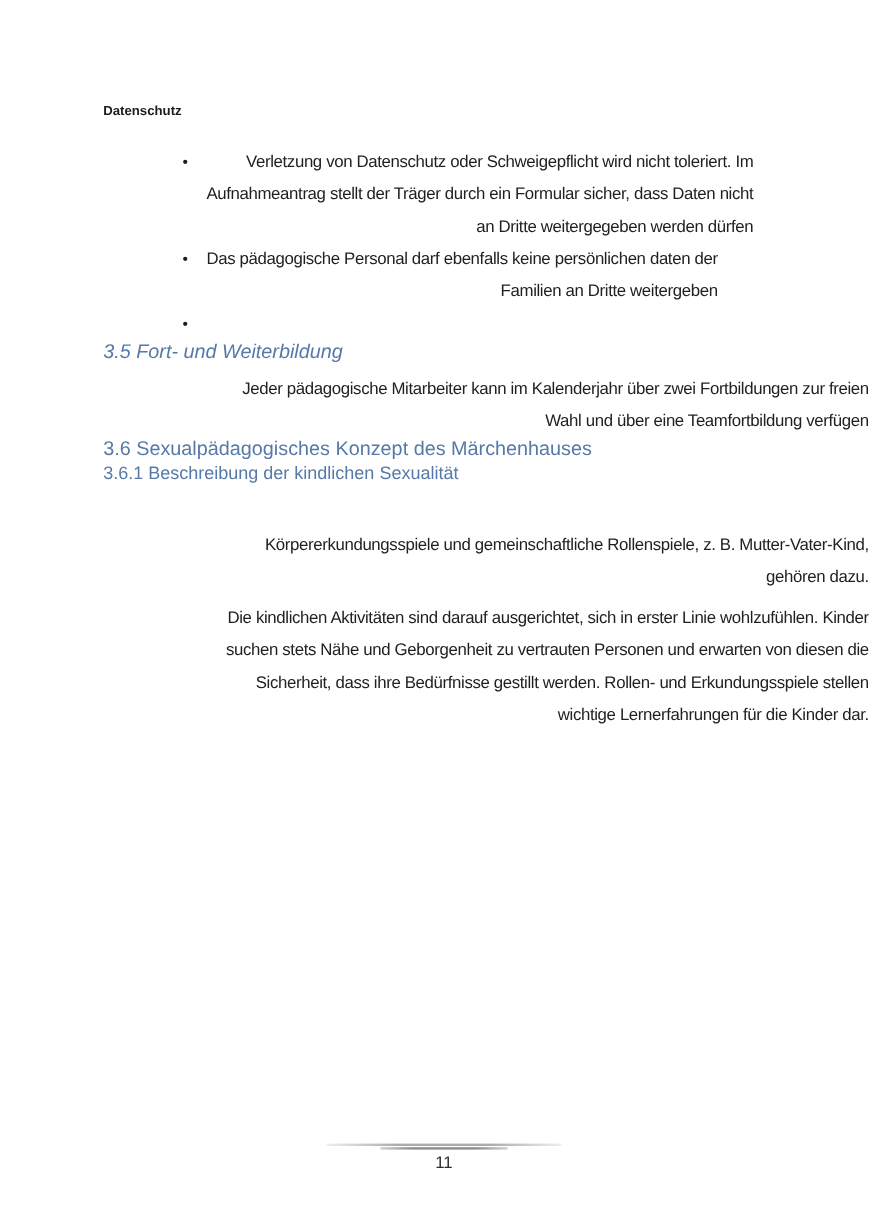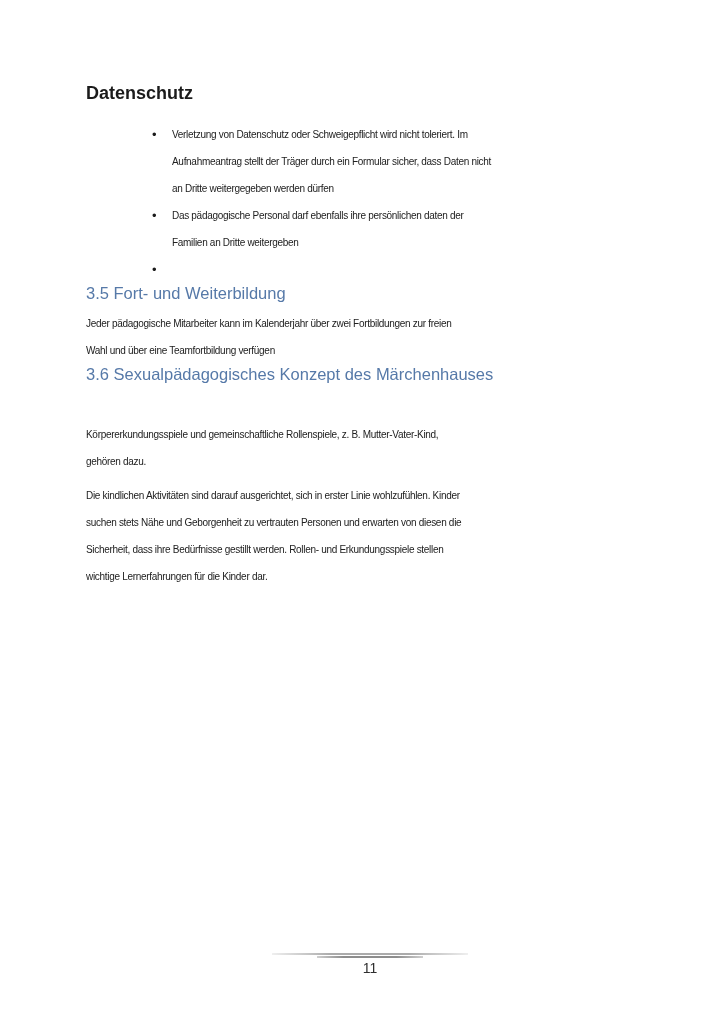--- a/index.html
+++ b/index.html
@@ -17,21 +17,21 @@
     position: relative;
     width: 724px;
     height: 1024px;
     background: #ffffff;
     overflow: hidden;
   }
   .content {
     padding: 84px 0 0 86px;
   }
   .doc-title {
-    font-size: 18px;
+    font-size: 11px;
     line-height: 18px;
     font-weight: 700;
     color: #1b1b1b;
     margin: 0 0 19px 0;
   }
   ul.bullet-list {
     list-style: none;
     margin: 0;
     padding: 0 0 0 66px;
   }
@@ -41,43 +41,44 @@
   }
   .bullet-glyph {
     flex: none;
     width: 20px;
     font-size: 13px;
     line-height: 27px;
     color: #1b1b1b;
   }
   .bullet-text,
   .body-par {
-    font-size: 10px;
+    font-size: 14px;
     line-height: 27px;
     letter-spacing: -0.3px;
     white-space: pre;
     color: #212121;
+    text-align: right;
   }
   h2.section-heading {
     font-size: 16.5px;
     line-height: 21px;
     font-weight: 400;
     color: var(--heading-color, #5679a8);
     margin: 0;
   }
   h3.subsection-heading {
     font-size: 15px;
     line-height: 19px;
     font-weight: 400;
     color: var(--heading-color, #5679a8);
     margin: 0;
   }
   .body-par { margin: 0; }
 
-  .mt-s35   { margin-top: 48px; }
+  .mt-s35   { margin-top: 48px; font-style: italic; }
   .mt-p35   { margin-top: 6px; }
   .mt-s36   { margin-top: 42px; }
   .mt-s361  { margin-top: 8px;  }
   .mt-p361  { margin-top: 6px;  }
   .mt-p361b { margin-top: 36px; }
   .mt-s362  { margin-top: 38px; }
   .mt-p362  { margin-top: 7px;  }
 
   .footer {
     position: absolute;
@@ -114,35 +115,36 @@
 
     <ul class="bullet-list">
       <li>
         <span class="bullet-glyph">•</span>
         <span class="bullet-text">Verletzung von Datenschutz oder Schweigepflicht wird nicht toleriert. Im
 Aufnahmeantrag stellt der Träger durch ein Formular sicher, dass Daten nicht
 an Dritte weitergegeben werden dürfen</span>
       </li>
       <li>
         <span class="bullet-glyph">•</span>
-        <span class="bullet-text">Das pädagogische Personal darf ebenfalls ihre persönlichen daten der
+        <span class="bullet-text">Das pädagogische Personal darf ebenfalls keine persönlichen daten der
 Familien an Dritte weitergeben</span>
       </li>
       <li>
         <span class="bullet-glyph">•</span>
       </li>
     </ul>
 
     <h2 class="section-heading mt-s35">3.5 Fort- und Weiterbildung</h2>
 
     <p class="body-par mt-p35">Jeder pädagogische Mitarbeiter kann im Kalenderjahr über zwei Fortbildungen zur freien
 Wahl und über eine Teamfortbildung verfügen</p>
 
     <h2 class="section-heading mt-s36">3.6 Sexualpädagogisches Konzept des Märchenhauses</h2>
 
+    <h3 class="subsection-heading mt-s361">3.6.1 Beschreibung der kindlichen Sexualität</h3>
 
 
     <p class="body-par mt-p361b">Körpererkundungsspiele und gemeinschaftliche Rollenspiele, z. B. Mutter-Vater-Kind,
 gehören dazu.</p>
 
 
     <p class="body-par mt-p362">Die kindlichen Aktivitäten sind darauf ausgerichtet, sich in erster Linie wohlzufühlen. Kinder
 suchen stets Nähe und Geborgenheit zu vertrauten Personen und erwarten von diesen die
 Sicherheit, dass ihre Bedürfnisse gestillt werden. Rollen- und Erkundungsspiele stellen
 wichtige Lernerfahrungen für die Kinder dar.</p>

